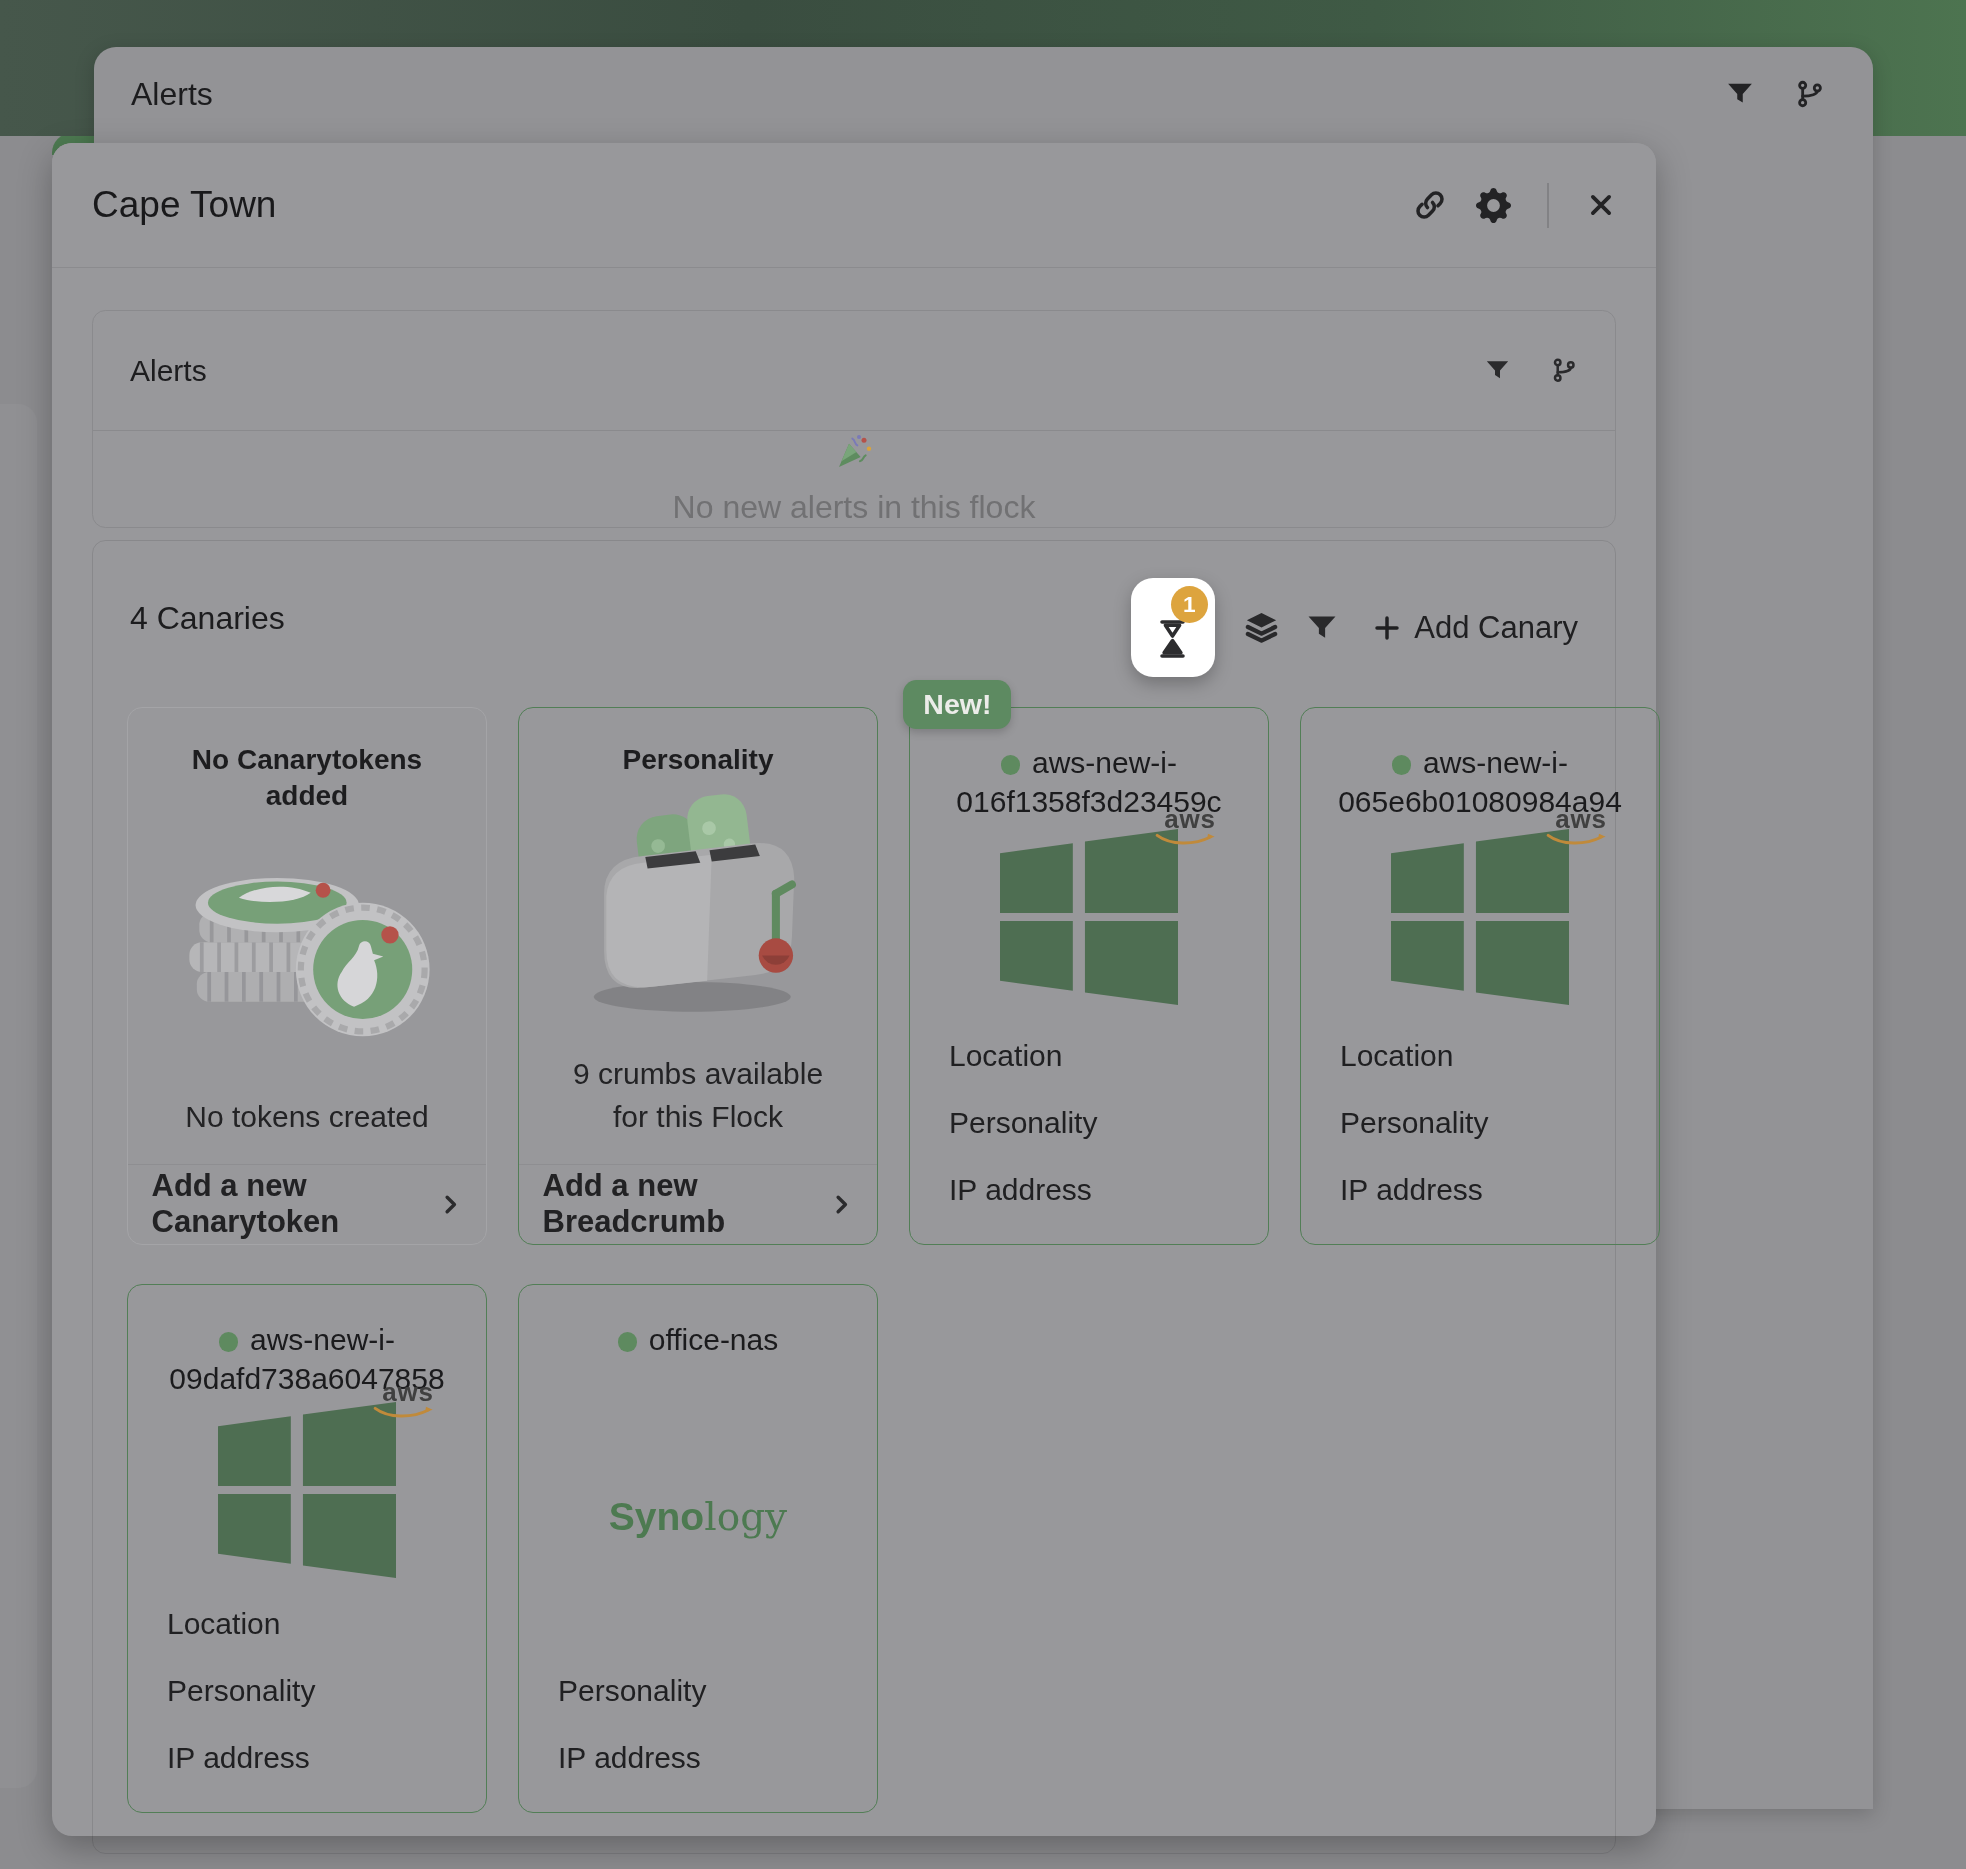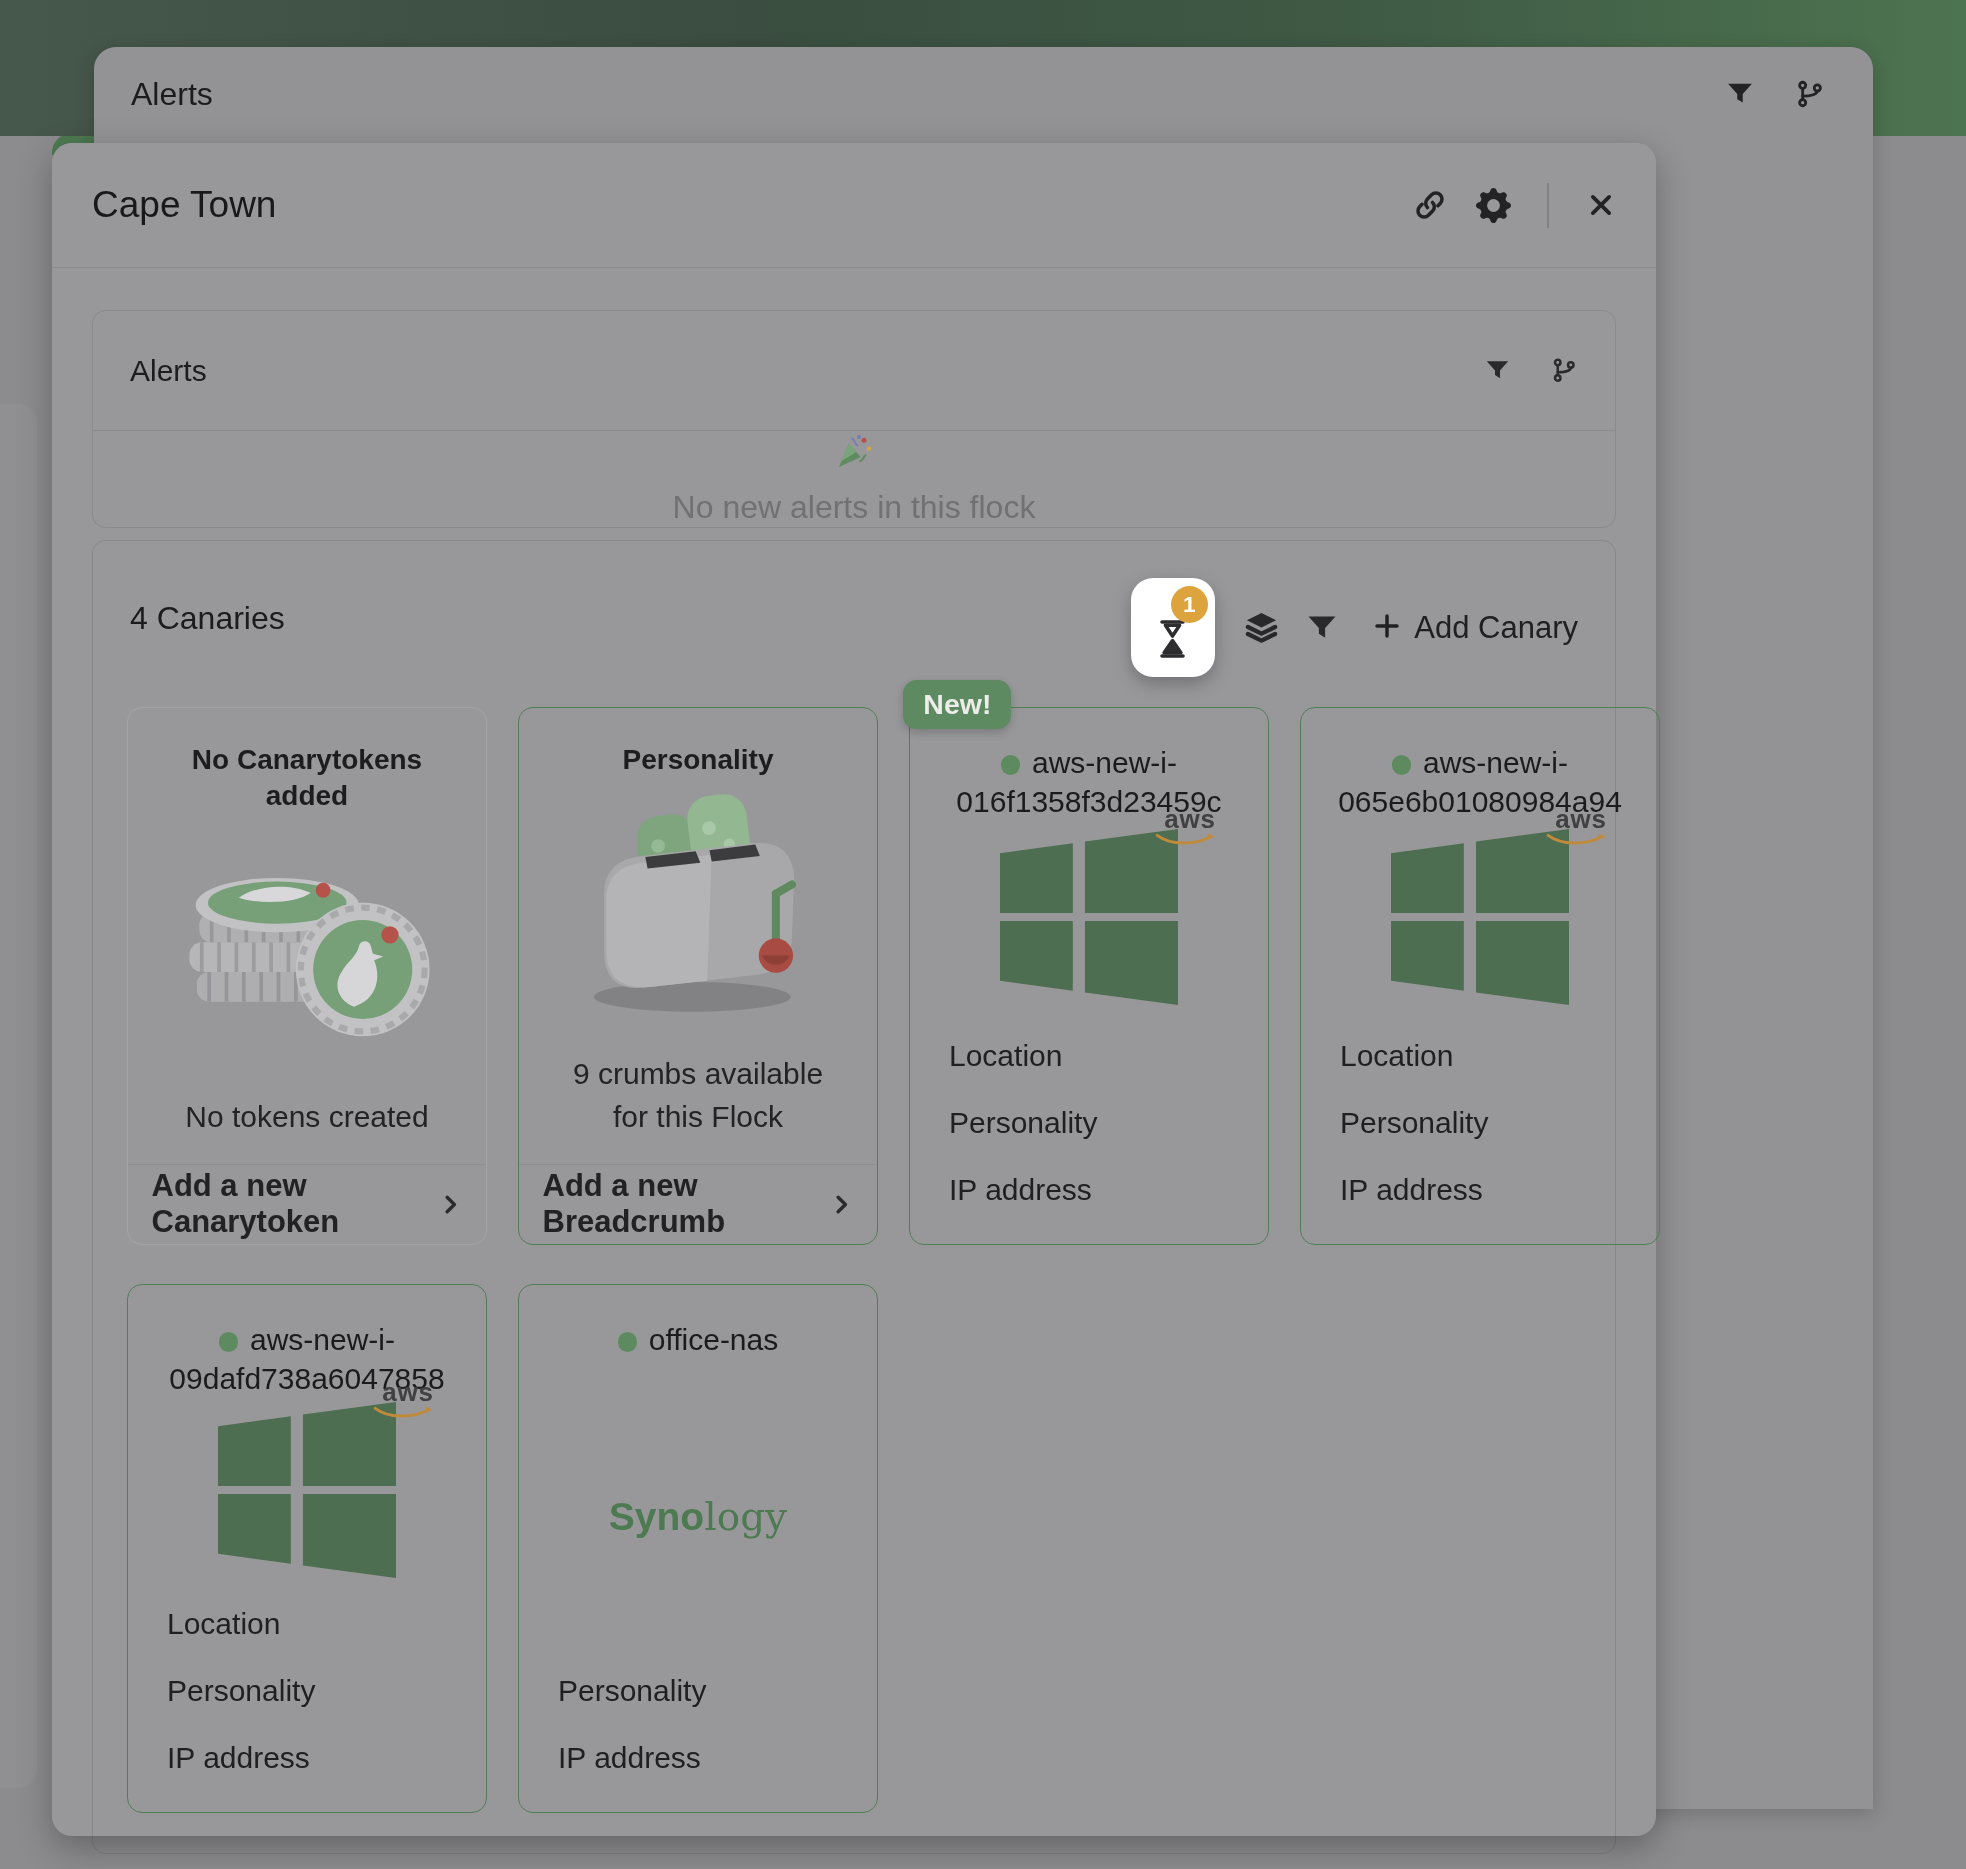--- a/index.html
+++ b/index.html
@@ -85,21 +85,21 @@
     position:relative;width:84px;height:99px;background:#ffffff;border-radius:22px;
     display:flex;align-items:flex-end;justify-content:center;
     box-shadow:0 6.7px 17px rgba(0,0,0,.25);margin-right:3.4px;
   }
   .spotlight .hg{margin:0 0 17px 0;}
   .count-badge{
     position:absolute;top:8.4px;right:6.7px;width:37px;height:37px;border-radius:50%;
     background:#dda43e;color:#ffffff;font-size:22.7px;font-weight:700;
     display:flex;align-items:center;justify-content:center;
   }
-  .add-canary{display:flex;align-items:flex-start;gap:11.7px;cursor:pointer;margin-left:6.7px;}
+  .add-canary{display:flex;align-items:center;gap:11.7px;cursor:pointer;margin-left:6.7px;}
   .add-canary .lbl{font-size:31px;font-weight:500;color:#202022;}
 
   
   .grid{
     display:grid;grid-template-columns:repeat(4,1fr);
     gap:39px 31px;padding:0 34px;
   }
   .card{
     position:relative;border-radius:15px;min-height:518px;
     display:flex;flex-direction:column;background:transparent;

